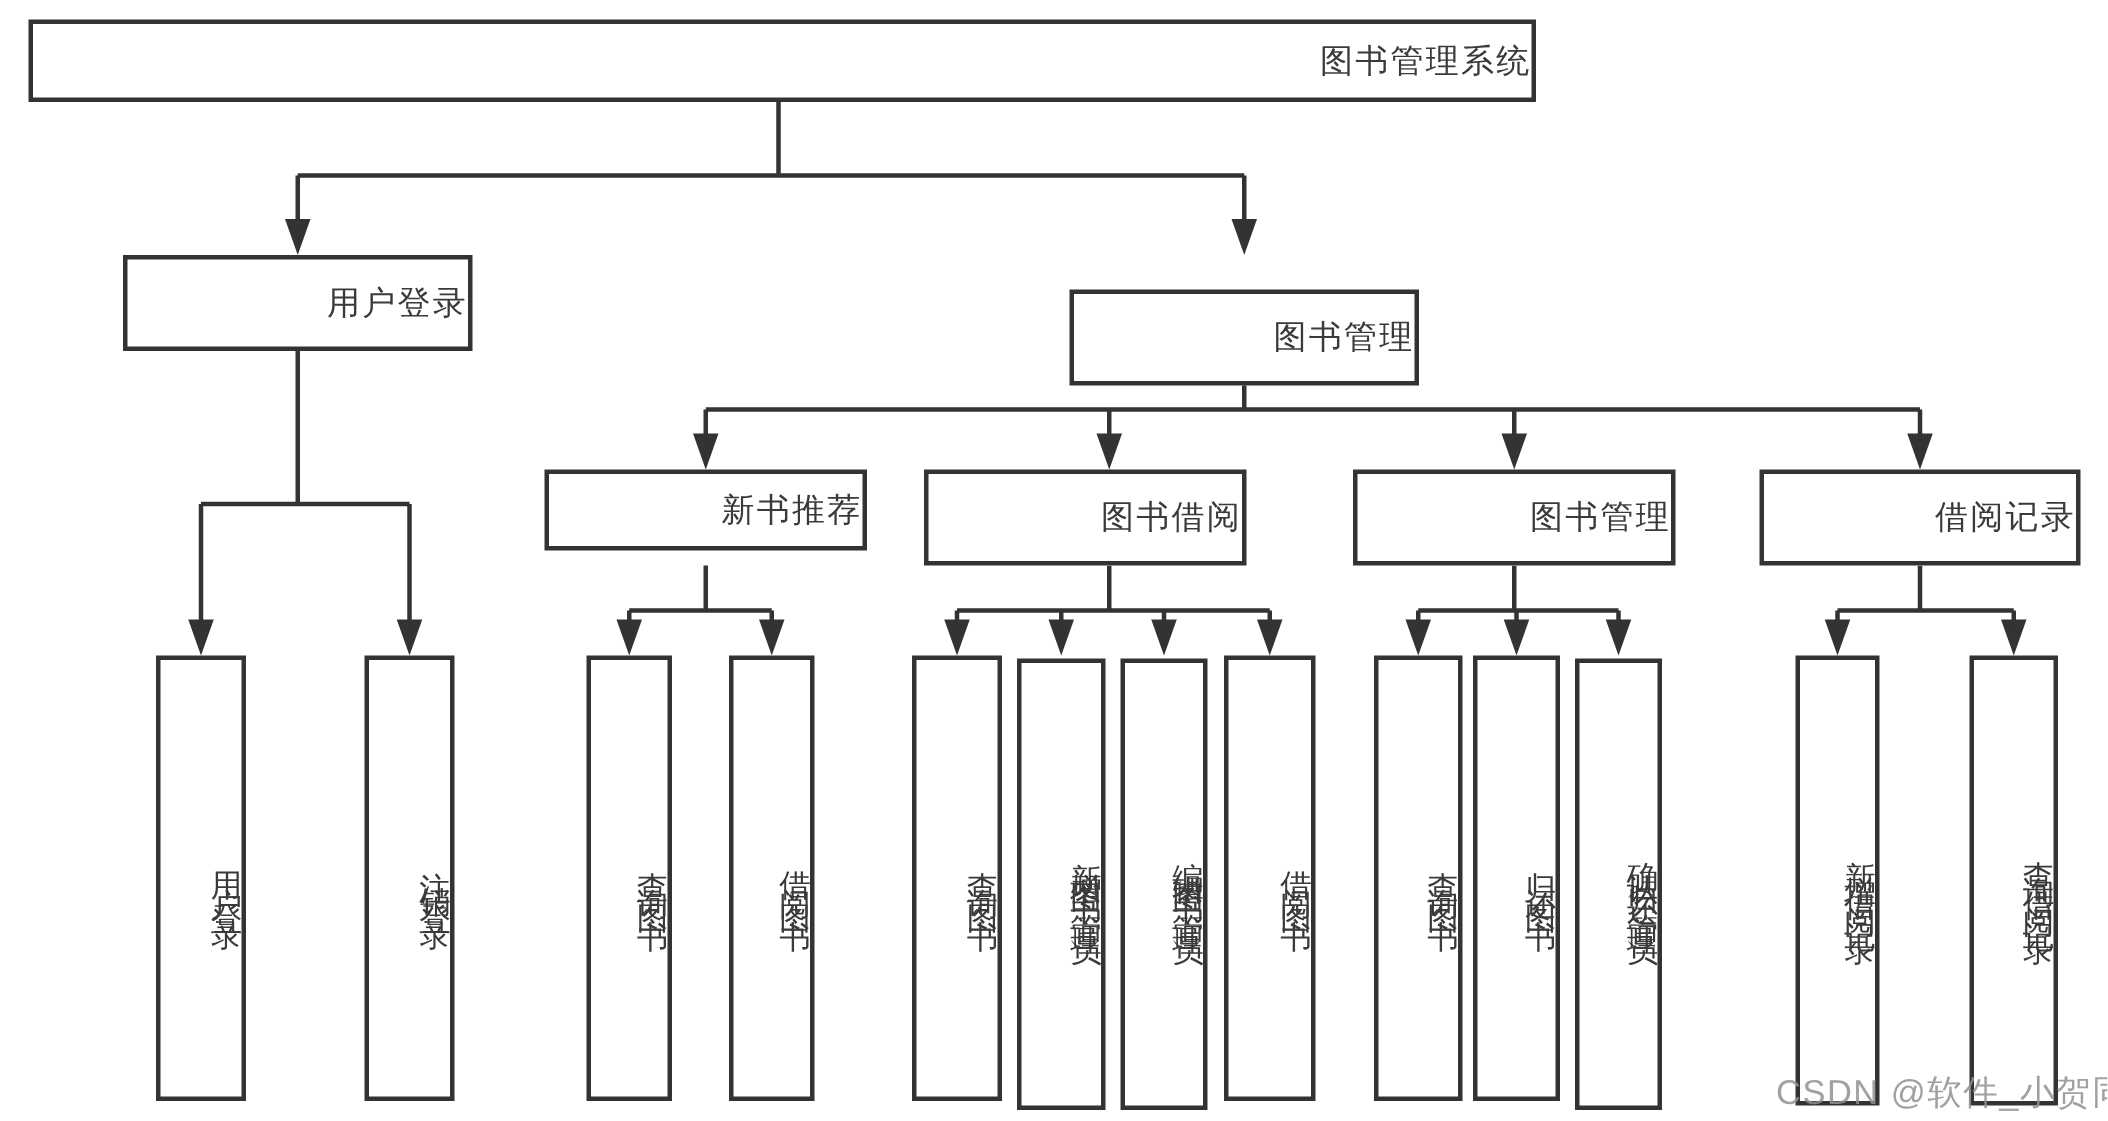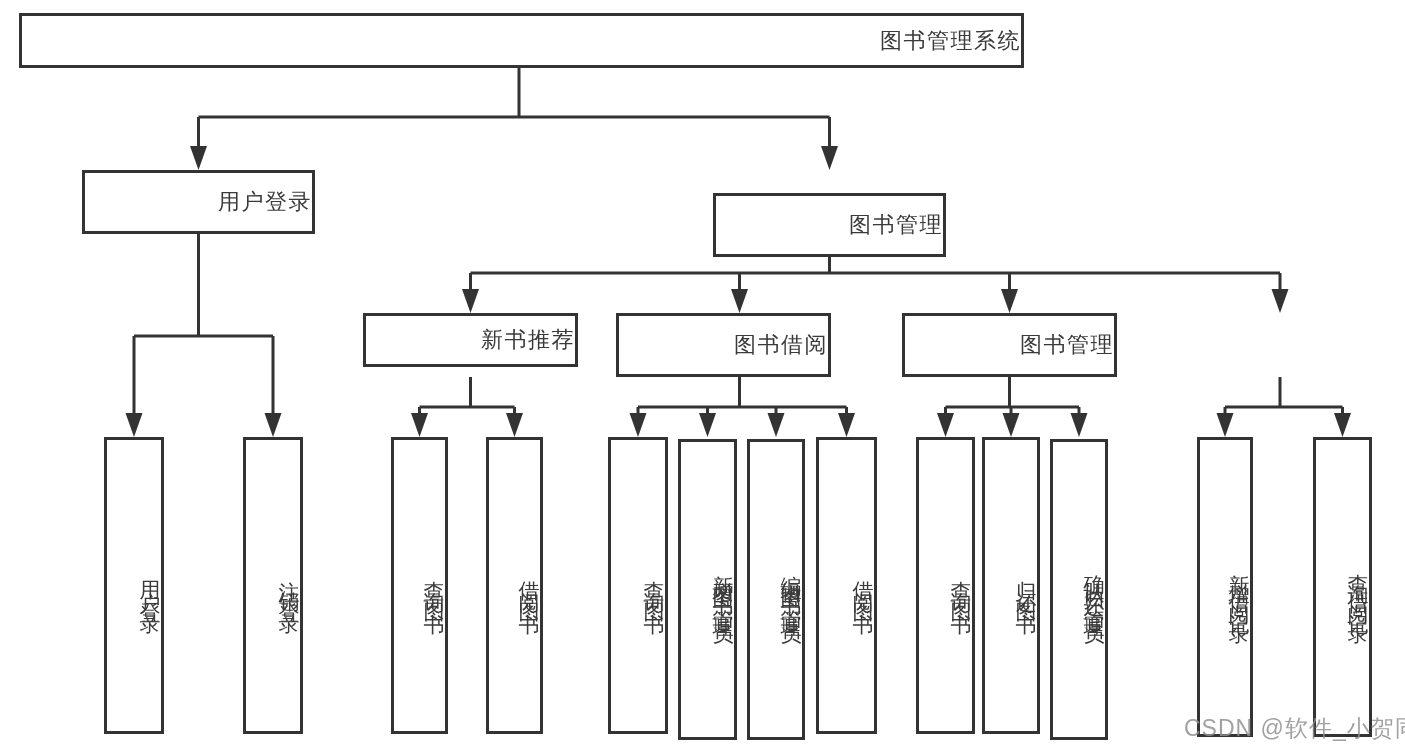--- a/index.html
+++ b/index.html
@@ -124,20 +124,23 @@
 
   <div class="hnode" style="left:363px; top:313px; width:215px; height:54px;">
     <span>新书推荐</span>
   </div>
   <div class="hnode" style="left:616px; top:313px; width:215px; height:64px;">
     <span>图书借阅</span>
   </div>
   <div class="hnode" style="left:902px; top:313px; width:215px; height:64px;">
     <span>图书管理</span>
   </div>
+  <div class="hnode" style="left:1173px; top:313px; width:214px; height:64px;">
+    <span>借阅记录</span>
+  </div>
 
   <div class="vnode" style="left:104px; top:437px; width:60px; height:297px;">
     <span class="vtext p4">用户登录</span>
   </div>
   <div class="vnode" style="left:243px; top:437px; width:60px; height:297px;">
     <span class="vtext p4">注销登录</span>
   </div>
 
   <div class="vnode" style="left:391px; top:437px; width:57px; height:297px;">
     <span class="vtext p4">查询图书</span>

